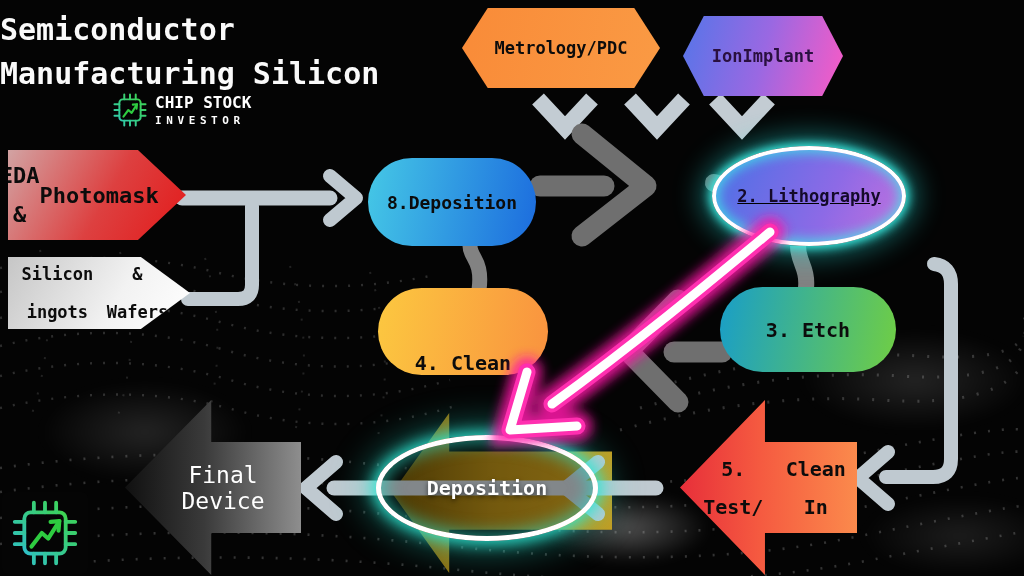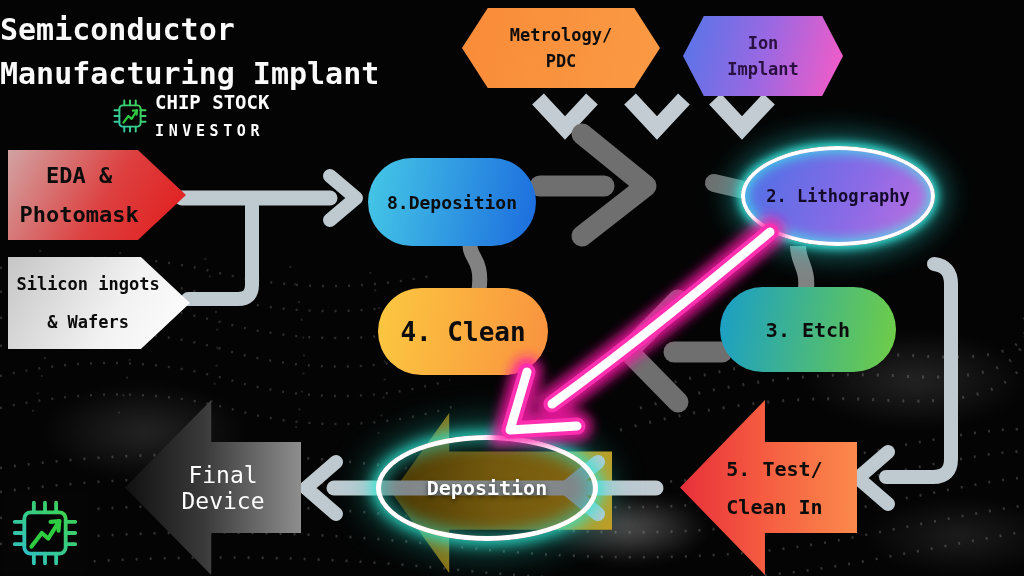--- a/index.html
+++ b/index.html
@@ -3,41 +3,41 @@
 <meta charset="utf-8">
 <style>
   html,body{margin:0;padding:0;background:#000;}
   #canvas{position:relative;width:1024px;height:576px;background:#040404;overflow:hidden;
           font-family:"DejaVu Sans Mono", monospace;}
   .abs{position:absolute;}
   
   .bgsvg{left:0;top:0;z-index:0;}
   .patch{border-radius:50%;filter:blur(7px);z-index:0;pointer-events:none;}
   
-  .cstack{display:flex;flex-direction:column;align-items:center;justify-content:center;
+  .cstack{display:flex;flex-direction:row;align-items:center;justify-content:center;
           text-align:center;color:#0c0c0c;font-weight:bold;}
   .cstack span{display:block;}
   
   .hex{z-index:3;}
   .hex .cstack{width:100%;height:100%;}
   .pent{z-index:3;}
   .pent .cstack{width:80%;height:100%;}
   .pill{border-radius:46px;z-index:3;}
   .pill .cstack{width:100%;height:100%;}
   .blockarrow{z-index:2;}
   .ellipse{border:4px solid #fff;border-radius:50%;z-index:4;}
   .gold{z-index:1;}
   .connectors{z-index:2;}
   .pinkarrow{z-index:5;}
   
   .title{left:0;top:8px;width:400px;text-align:left;color:#fafafa;font-weight:bold;
          font-size:30px;line-height:44px;z-index:6;}
   .brand{left:112px;top:92px;display:flex;align-items:center;gap:7px;z-index:6;}
-  .brand-name{color:#fff;font-weight:bold;font-size:19px;line-height:20px;letter-spacing:0px;}
-  .brand-sub{color:#fff;font-weight:bold;font-size:15px;letter-spacing:4.6px;line-height:15px;margin-top:12px;}
+  .brand-name{color:#fff;font-weight:bold;font-size:16px;line-height:20px;letter-spacing:0px;}
+  .brand-sub{color:#fff;font-weight:bold;font-size:11px;letter-spacing:4.6px;line-height:15px;}
   .logo-box{left:2px;top:492px;width:86px;height:82px;background:#050505;border-radius:6px;
             display:flex;align-items:center;justify-content:center;z-index:6;}
 </style>
 </head>
 <body>
 
 <div id="canvas">
 
   <svg class="abs bgsvg" width="1024" height="576">
     <g fill="none" stroke="#cfcfcf" stroke-width="2.4" stroke-dasharray="2 11" opacity="0.20">
@@ -115,21 +115,21 @@
 
     <g fill="none" stroke="#BFC9D0" stroke-linecap="round" stroke-linejoin="round">
       <path d="M 656 488 H 334" stroke-width="15"></path>
       <path d="M 598 462 L 566 488 L 598 514" stroke-width="14"></path>
       <path d="M 336 462 L 306 488 L 336 514" stroke-width="14"></path>
     </g>
   </svg>
 
   <div class="abs title">
     <div>Semiconductor</div>
-    <div>Manufacturing Implant</div>
+    <div>Manufacturing Silicon</div>
   </div>
 
   <div class="abs brand">
     <svg width="36" height="36" viewBox="0 0 44 44">
       <defs>
           <linearGradient id="g1" x1="0" y1="1" x2="1" y2="0">
         <stop offset="0" stop-color="#2fc8b0"></stop>
             <stop offset="1" stop-color="#3ed44e"></stop>
           </linearGradient>
         </defs>
@@ -168,54 +168,54 @@
 
   <div class="abs pent" style="left:8px;top:150px;width:178px;height:90px;
               clip-path:polygon(0 0, 73% 0, 100% 50%, 73% 100%, 0 100%);
               background:linear-gradient(120deg,#D2A3A3,#DD4040 55%,#E31A1A);">
     <div class="cstack" style="font-size:22px;line-height:39px;">
       <span>EDA &amp;</span>
       <span>Photomask</span>
     </div>
   </div>
 
-  <div class="abs pent" style="left:8px;top:257px;width:182px;height:92px;
+  <div class="abs pent" style="left:8px;top:257px;width:182px;height:72px;
               clip-path:polygon(0 0, 73% 0, 100% 50%, 73% 100%, 0 100%);
               background:linear-gradient(120deg,#C6C6C6,#F2F2F2 60%,#FFFFFF);">
     <div class="cstack" style="font-size:17px;line-height:38px;width:88%;">
       <span>Silicon ingots</span>
       <span>&amp; Wafers</span>
     </div>
   </div>
 
   <div class="abs pill" style="left:368px;top:158px;width:168px;height:88px;
               background:linear-gradient(100deg,#45C8E6,#1C6CDE);">
     <div class="cstack" style="font-size:18px;">
       <span>8.Deposition</span>
     </div>
   </div>
 
-  <div class="abs ellipse" style="left:741px;top:146px;width:186px;height:92px;
+  <div class="abs ellipse" style="left:712px;top:146px;width:186px;height:92px;
               background:linear-gradient(115deg,#5B6FE6 15%,#8D6AE6 60%,#B66FE0 90%);
-              box-shadow:0 0 10px 3px rgba(60,240,230,0.95), 0 0 28px 11px rgba(40,220,215,0.45), inset 0 0 12px 3px rgba(60,240,230,0.75);">
+              box-shadow:0 0 10px 3px rgba(60,240,230,0.95), 0 0 28px 11px rgba(40,220,215,0.45), inset 0 0 12px 3px rgba(60,240,230,0.75);text-decoration:underline;">
     <div class="cstack" style="width:100%;height:100%;font-size:17px;color:#140a2a;">
       <span>2. Lithography</span>
     </div>
   </div>
 
   <div class="abs pill" style="left:720px;top:287px;width:176px;height:85px;
               background:linear-gradient(100deg,#199EC8,#70CE44);">
     <div class="cstack" style="font-size:20px;">
       <span>3. Etch</span>
     </div>
   </div>
 
   <div class="abs pill" style="left:378px;top:288px;width:170px;height:87px;
               background:linear-gradient(100deg,#FCC840,#F9923F);">
-    <div class="cstack" style="font-size:26px;">
+    <div class="cstack" style="font-size:20px;align-items:flex-end;">
       <span>4. Clean</span>
     </div>
   </div>
 
   <div class="abs blockarrow" style="left:680px;top:400px;width:177px;height:175px;
               clip-path:polygon(0 50%, 48% 0, 48% 24%, 100% 24%, 100% 76%, 48% 76%, 48% 100%);
               background:linear-gradient(90deg,#E72F3A,#F55A40 45%,#FB8A4C);">
     <div class="cstack" style="width:100%;height:100%;font-size:20px;line-height:38px;padding-left:12px;box-sizing:border-box;">
       <span>5. Test/</span>
       <span>Clean In</span>

